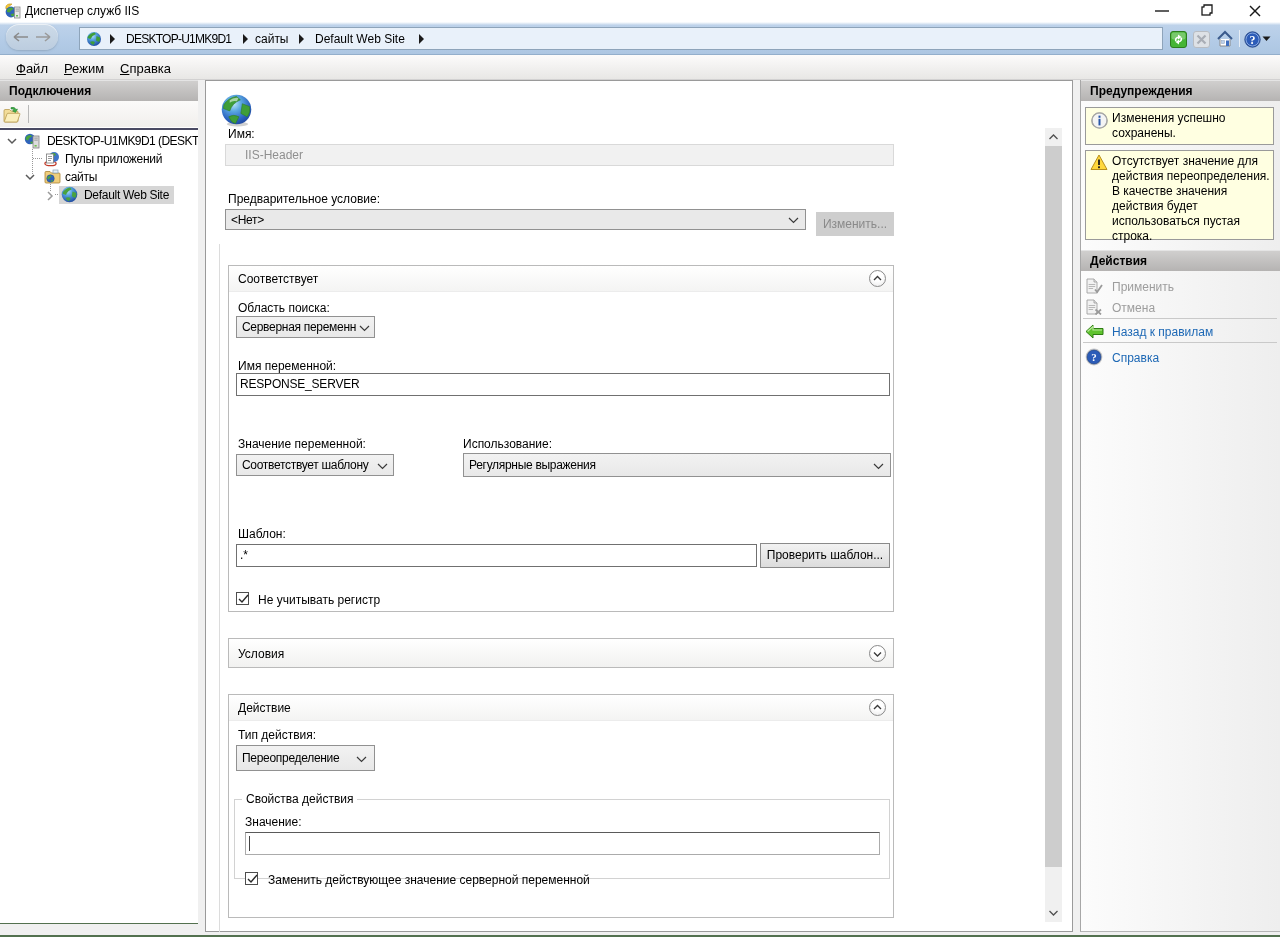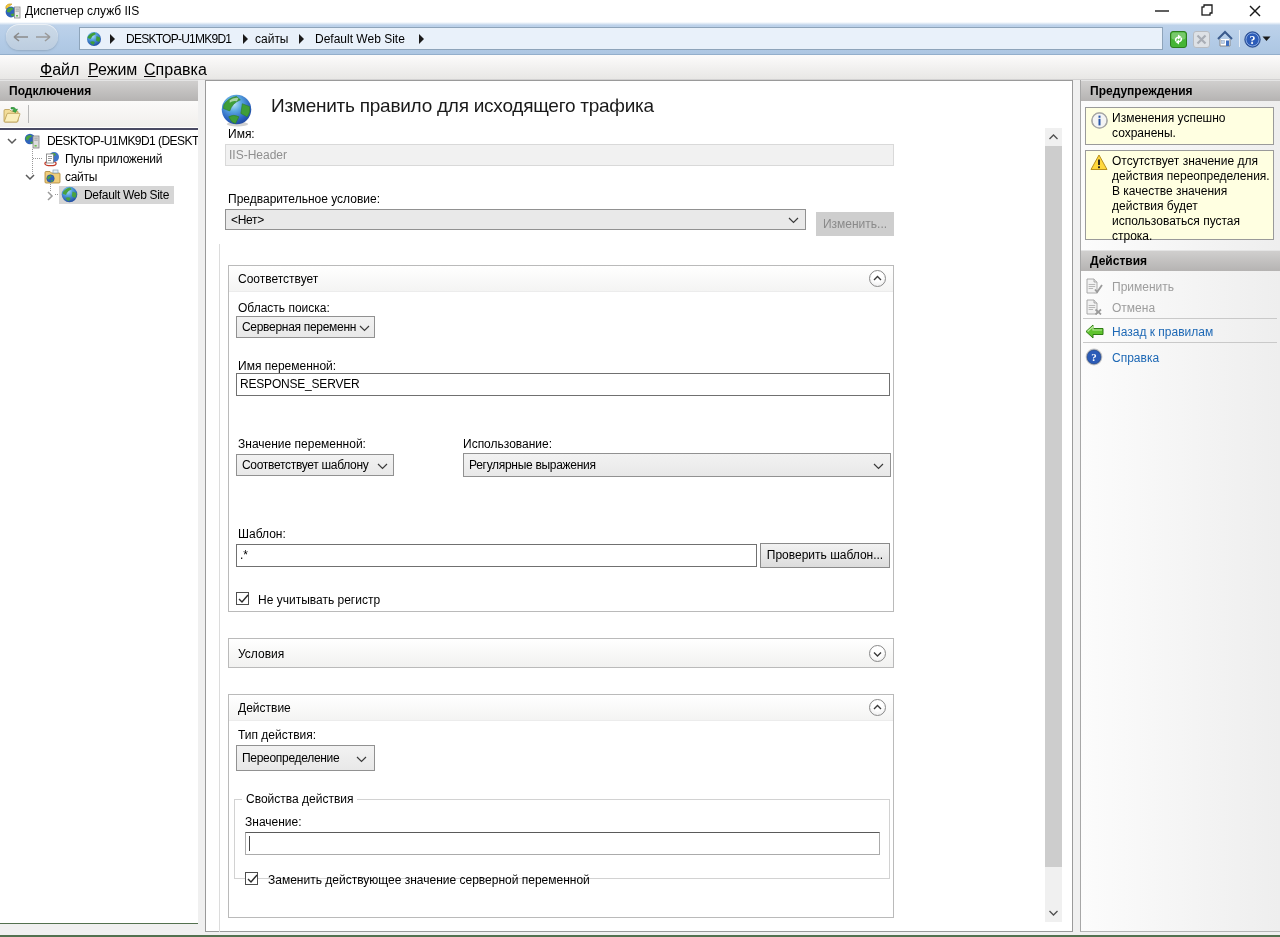--- a/index.html
+++ b/index.html
@@ -16,21 +16,21 @@
   background:linear-gradient(#ffffff 0%, #bdd2ea 10%, #b4cce7 55%, #adc6e2 100%); border-bottom:1px solid #93aecb;padding-left:24px; }
 #navblob { left:6px; top:2px; width:52px; height:26px; border-radius:13px;
   background:linear-gradient(#cddbe9,#bccddf); box-shadow:0 1px 2px rgba(120,140,160,0.5), inset 0 1px 0 rgba(255,255,255,0.6); }
 #crumbbox { left:79px; top:5px; width:1084px; height:23px; background:#e9f1fa; border:1px solid #8ea4ba; }
 .crumbtxt { top:4px; font-size:12px; color:#000; white-space:nowrap; }
 .crumbarr { top:6px; width:0; height:0; border-left:5px solid #1a1a1a; border-top:5px solid transparent; border-bottom:5px solid transparent; }
 
 
 #menubar { left:0; top:55px; width:1280px; height:25px;
   background:linear-gradient(#fcfbfb,#e8e7e5); border-bottom:1px solid #d2d1d1; }
-.menuitem { top:6px; font-size:16px;margin-left:24px; }
+.menuitem { top:6px; font-size:13px; }
 
 
 #leftpanel { left:0; top:80px; width:198px; height:844px; background:#fff; border-bottom:1px solid #53714f; }
 .panehdr { height:21px; background:linear-gradient(#d0cfce,#b5b3b2); border-top:1px solid #e4e4e4;
   font-weight:bold; font-size:12px; line-height:20px; padding-left:9px; color:#000; }
 #lefttoolbar { left:0; top:21px; width:198px; height:26px; background:linear-gradient(#fbfaf9,#f1efec); }
 #treebox { left:0; top:48px; width:198px; height:795px; background:#fff; border-top:2px solid #4a4a63; overflow:hidden; }
 .trow { position:absolute; height:18px; line-height:18px; font-size:12px; white-space:nowrap; letter-spacing:-0.3px; }
 .tsel { background:#d6d6d6; }
 
@@ -249,26 +249,25 @@
           <stop offset="100%" stop-color="#1d459c"></stop>
       </radialGradient>
     </defs>
     <ellipse cx="18" cy="31" rx="11" ry="2.4" fill="rgba(120,120,120,0.35)"></ellipse>
     <circle cx="17" cy="16" r="15.2" fill="url(#gmain)"></circle>
     <path d="M4,11 Q9,3.5 17,2.5 L21,6 Q12.5,9.5 10,17.5 L3.6,15 Z" fill="#3f9e38" stroke="#2e7a28" stroke-width="0.6"></path>
     <path d="M23,10 L30.5,13 Q31.8,18.8 28,23.5 L21.5,20 Z" fill="#3f9e38" stroke="#2e7a28" stroke-width="0.6"></path>
     <path d="M9,23.5 Q14,20.5 19.5,23.5 L16,30.5 Q11.7,30 9,23.5 Z" fill="#3f9e38" stroke="#2e7a28" stroke-width="0.6"></path>
     <path d="M10,6.5 Q14,3 19,4 L17.5,7.5 Q13,6.5 10,9 Z" fill="rgba(255,255,255,0.55)"></path>
   </svg>
-  <div class="abs" id="maintitle">Изменить правило для исходящего трафика</div>
 
   <div class="abs" style="left:13px;top:163px;width:1px;height:688px;background:#dcdcdc"></div>
 
   <label class="f" style="left:22px;top:46px">Имя:</label>
-  <div class="tbox" style="left:19px;top:63px;width:669px;height:22px;background:#f1f1f1;border:1px solid #d9d9d9;line-height:20px;padding-left:3px;color:#8f8f8f">IIS-Header</div>
+  <div class="tbox" style="left:19px;top:63px;width:669px;height:22px;background:#f1f1f1;border:1px solid #d9d9d9;line-height:20px;padding-left:19px;color:#8f8f8f">IIS-Header</div>
 
   <label class="f" style="left:22px;top:111px">Предварительное условие:</label>
   <div class="combo" style="left:19px;top:128px;width:581px;height:21px;background:#e9e9e9">&lt;Нет&gt;
     <svg class="chev" style="right:6px;top:7px" width="11" height="7" viewBox="0 0 11 7">
         <path d="M1,1 L5.5,5.5 L10,1" fill="none" stroke="#3a3a3a" stroke-width="1.2"></path>
       </svg>
   </div>
   <div class="tbox" style="left:610px;top:131px;width:78px;height:24px;background:#cecece;color:#8a8a8a;text-align:center;line-height:24px">Изменить...</div>
 
   <div class="grp" style="left:22px;top:557px;width:666px;height:30px;background:linear-gradient(#ffffff,#f1f1f0)">

